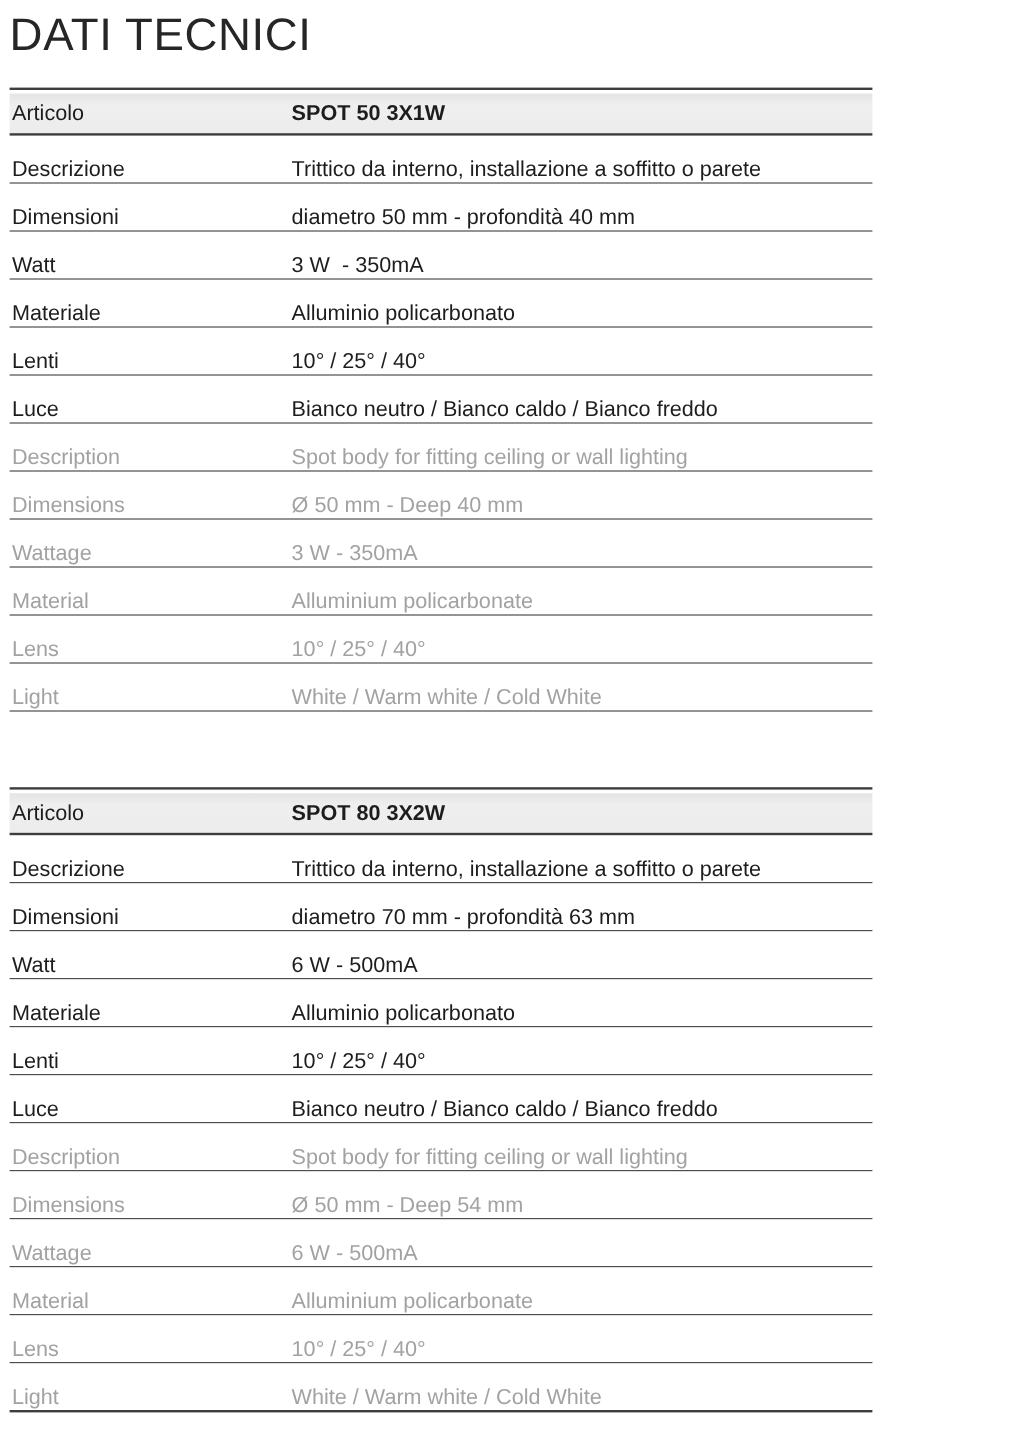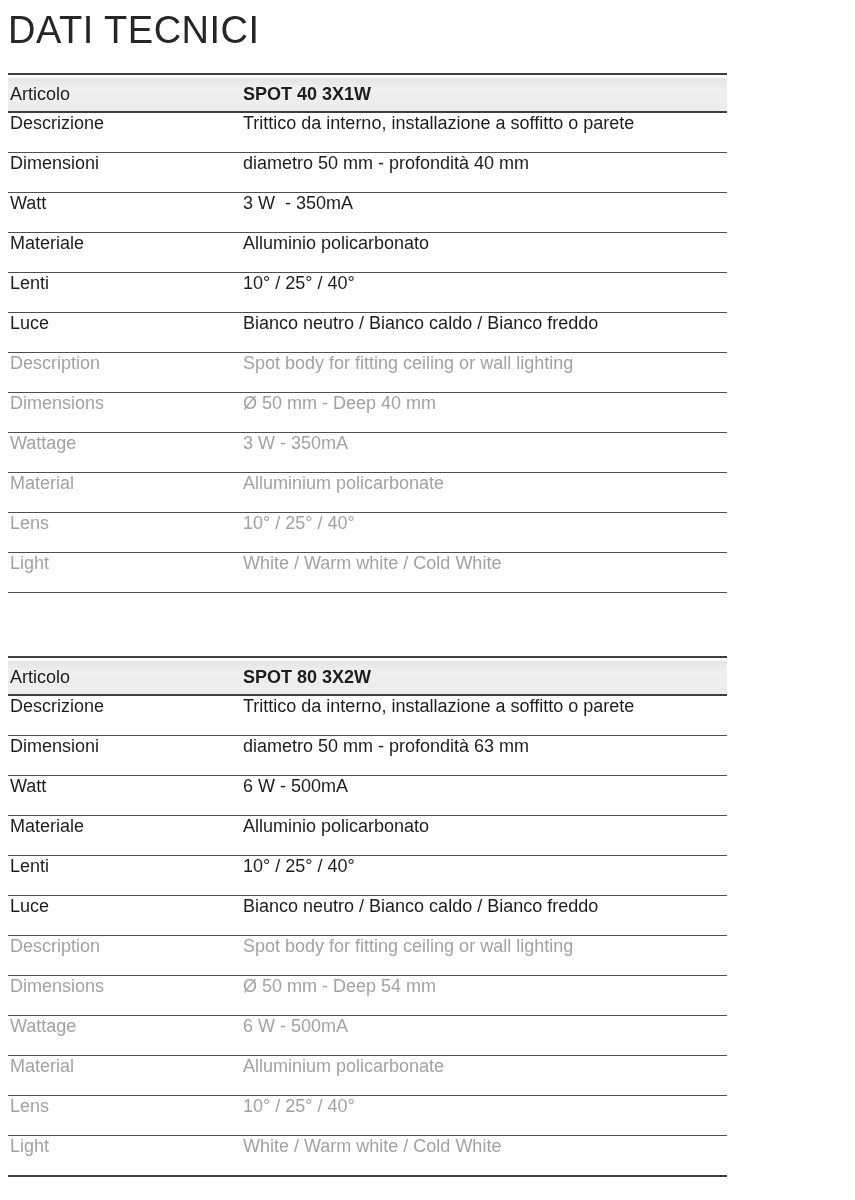--- a/index.html
+++ b/index.html
@@ -38,21 +38,21 @@
     display: flex;
     align-items: center;
     height: 33px;
     background: linear-gradient(#e4e4e4, #efefef 30%, #ececec);
     border-bottom: 2px solid #3e3e3e;
     font-size: 18px;
     color: #1d1d1d;
   }
   .row {
     display: flex;
-    align-items: flex-start;
+    align-items: flex-end;
     height: 39px;
     border-bottom: 1px solid #4f4f4f;
     font-size: 18px;
     color: #1d1d1d;
   }
   .spec-table.second .row:last-child {
     border-bottom: none;
   }
   .row.lang-en {
     color: #a2a2a2;
@@ -75,21 +75,21 @@
 </head>
 <body>
 
 <div class="page">
 
   <h1 class="page-title">DATI TECNICI</h1>
 
   <section class="spec-table first">
     <div class="header-row">
       <span class="cell-label">Articolo</span>
-      <span class="cell-value">SPOT 40 3X1W</span>
+      <span class="cell-value">SPOT 50 3X1W</span>
     </div>
     <div class="rows">
         <div class="row lang-it">
           <span class="cell-label">Descrizione</span>
           <span class="cell-value">Trittico da interno, installazione a soffitto o parete</span>
         </div>
         <div class="row lang-it">
           <span class="cell-label">Dimensioni</span>
           <span class="cell-value">diametro 50 mm - profondità 40 mm</span>
         </div>
@@ -141,21 +141,21 @@
       <span class="cell-label">Articolo</span>
       <span class="cell-value">SPOT 80 3X2W</span>
     </div>
     <div class="rows">
         <div class="row lang-it">
           <span class="cell-label">Descrizione</span>
           <span class="cell-value">Trittico da interno, installazione a soffitto o parete</span>
         </div>
         <div class="row lang-it">
           <span class="cell-label">Dimensioni</span>
-          <span class="cell-value">diametro 50 mm - profondità 63 mm</span>
+          <span class="cell-value">diametro 70 mm - profondità 63 mm</span>
         </div>
         <div class="row lang-it">
           <span class="cell-label">Watt</span>
           <span class="cell-value">6 W - 500mA</span>
         </div>
         <div class="row lang-it">
           <span class="cell-label">Materiale</span>
           <span class="cell-value">Alluminio policarbonato</span>
         </div>
         <div class="row lang-it">

